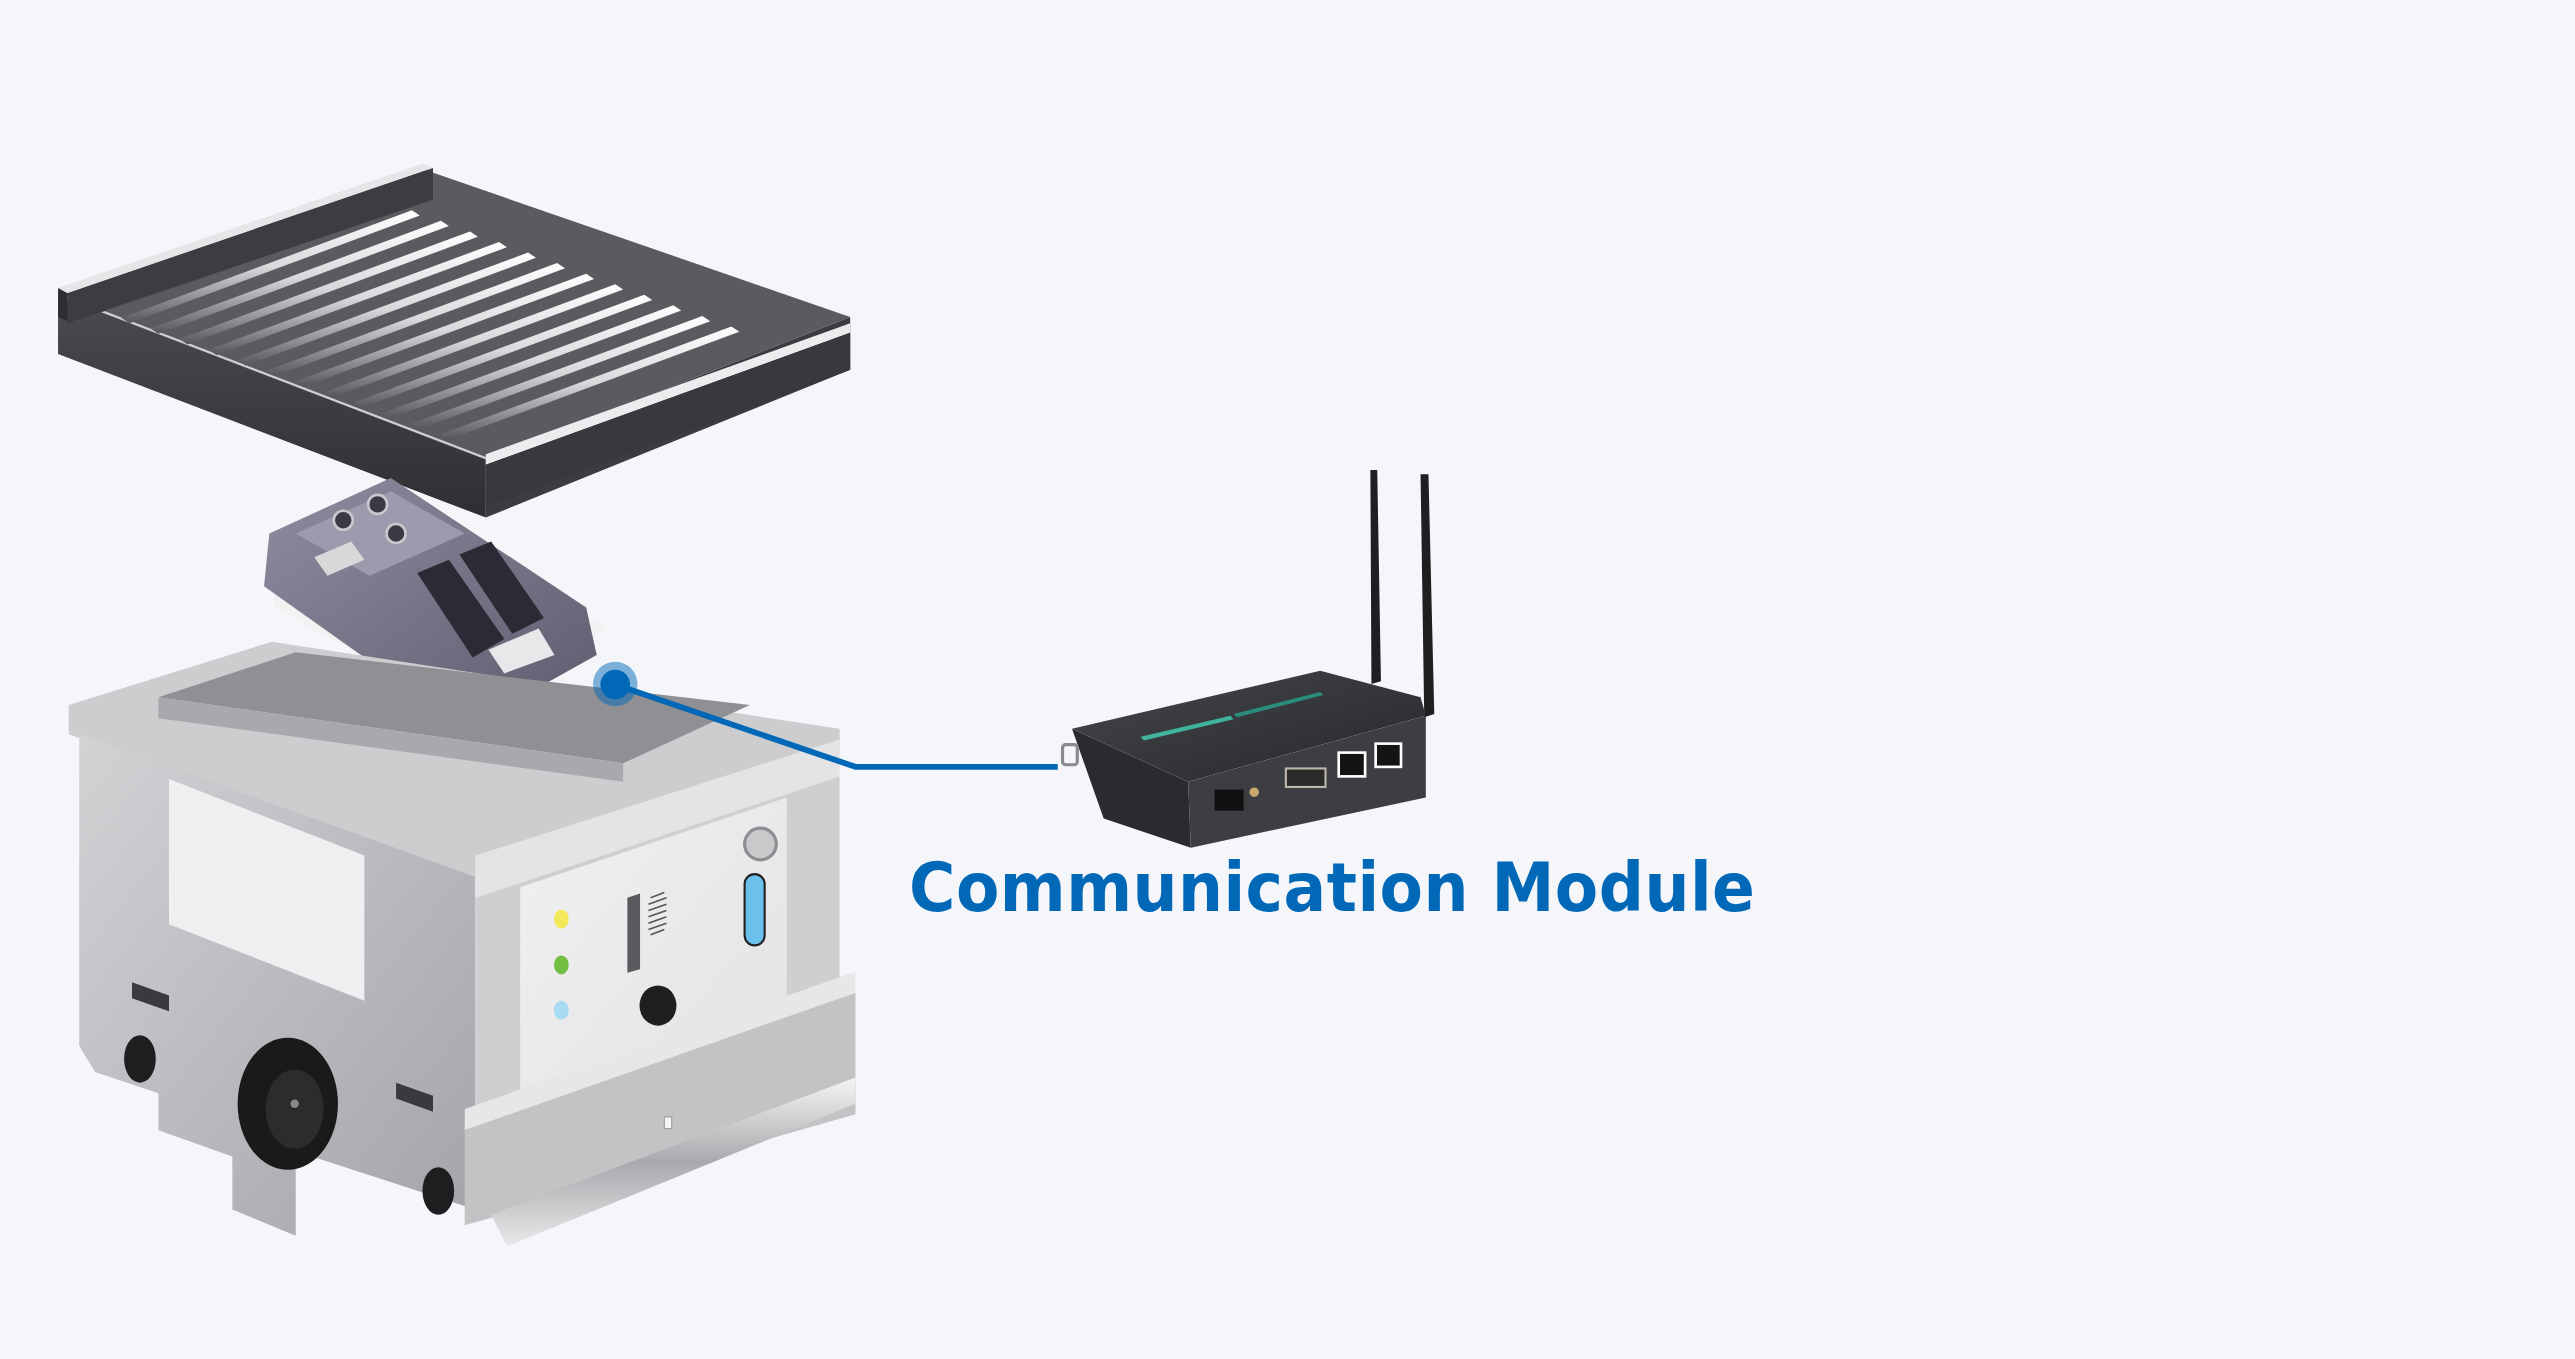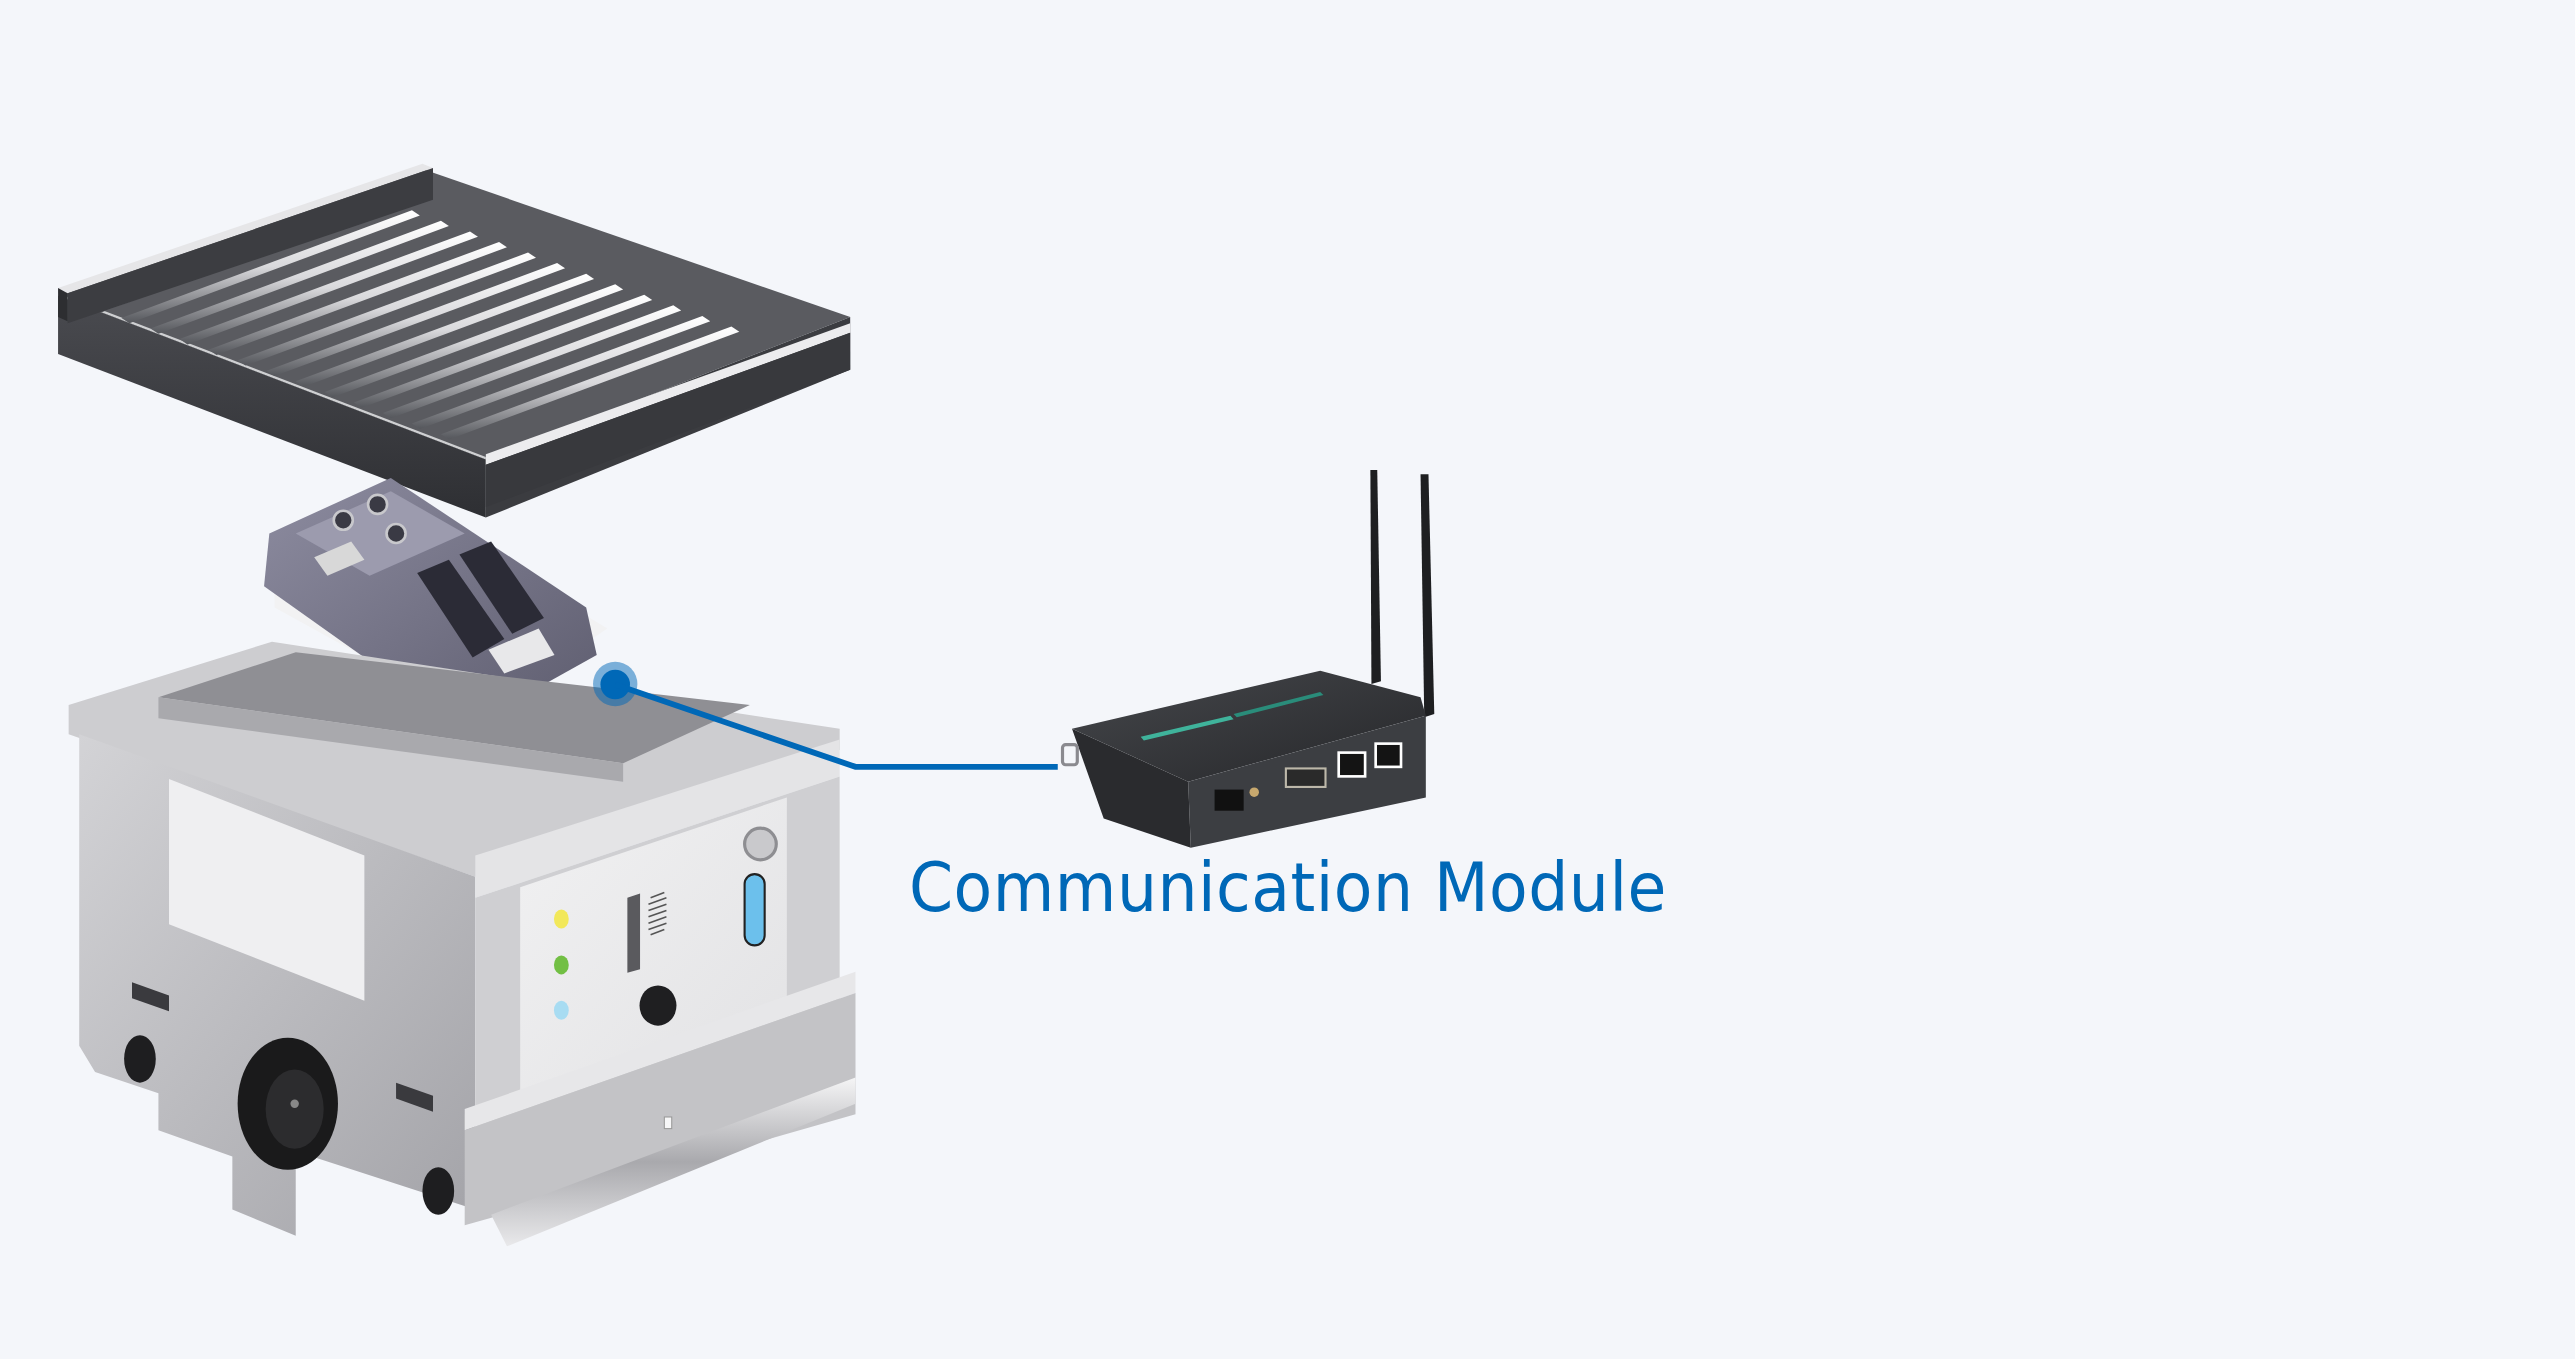--- a/index.html
+++ b/index.html
@@ -2,21 +2,21 @@
 <html style="font-size:8.4px"><head>
 <meta charset="utf-8">
 <style>
   html, body { margin: 0; padding: 0; }
   body {
     width: 2576px; height: 1360px; overflow: hidden;
     background: #f4f6fa;
     font-family: "DejaVu Sans", "Liberation Sans", sans-serif;
     position: relative;
   }
-  .stage { position: absolute; inset: 0; }
+  .stage { position: absolute; inset: 0; font-weight: bold; }
   svg.art { position: absolute; left: 0; top: 0; }
   .callout-label {
     position: absolute;
     left: 909px; top: 854px;
     font-size: 68px; line-height: 1;
     letter-spacing: 0.5px;
     color: #0068b7;
     white-space: nowrap;
     font-family: "DejaVu Sans", sans-serif;
     transform: scaleX(0.93);

